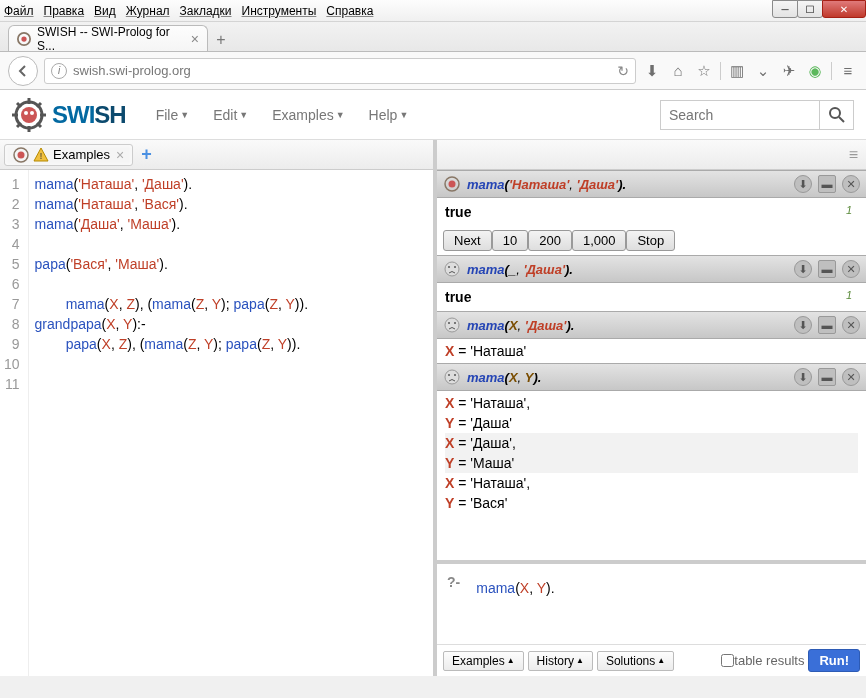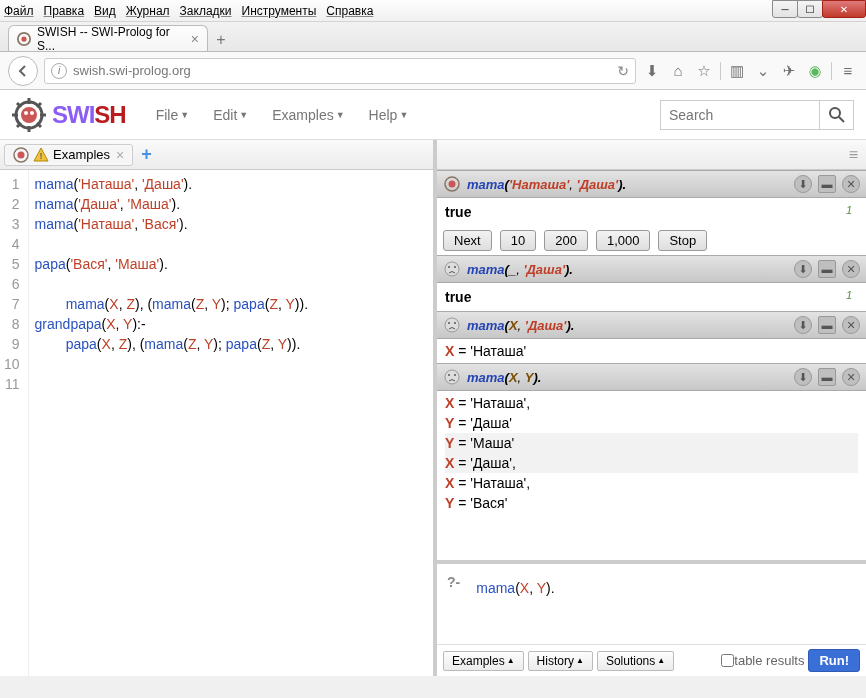--- a/index.html
+++ b/index.html
@@ -18,22 +18,22 @@
 .nav-back{width:30px;height:30px;border:1px solid #bbb;border-radius:50%;display:flex;align-items:center;justify-content:center;background:#fff;color:#666}
 .url-box{flex:1;height:26px;border:1px solid #ccc;border-radius:3px;background:#fff;display:flex;align-items:center;padding:0 6px;font-size:13px;color:#777}
 .url-info{width:16px;height:16px;border:1px solid #aaa;border-radius:50%;display:flex;align-items:center;justify-content:center;font-size:10px;margin-right:6px;font-style:italic}
 .url-reload{color:#888;font-size:14px}
 .tb-icon{width:20px;height:20px;display:flex;align-items:center;justify-content:center;color:#6f6f6f;font-size:15px}
 .tb-icon.green{color:#5cb85c}
 .addr-sep{width:1px;height:18px;background:#ccc}
 .app-bar{background:#fff;height:50px;display:flex;align-items:center;padding:0 12px;border-bottom:1px solid #ddd}
 .logo-gear{width:34px;height:34px;margin-right:6px}
 .logo-text{font-size:24px;font-weight:bold;letter-spacing:-1px}
-.logo-text .a{color:#8b5cf6}
-.logo-text .b{color:#b91c1c}
+.logo-text .a{color:#0369a1}
+.logo-text .b{color:#0c4a6e}
 .app-menus{display:flex;margin-left:30px;gap:24px}
 .app-menu{color:#777;font-size:14px;display:flex;align-items:center;gap:2px}
 .caret{font-size:9px}
 .spacer{flex:1}
 .search-box{width:160px;height:30px;border:1px solid #ccc;padding:0 8px;font-size:14px;color:#7f1d1d}
 .search-btn{width:34px;height:30px;border:1px solid #ccc;border-left:none;display:flex;align-items:center;justify-content:center;color:#555;background:#fff}
 .workspace{display:flex;height:536px}
 .left-pane{width:437px;display:flex;flex-direction:column;border-right:4px solid #ccc;background:#fff}
 .right-pane{flex:1;display:flex;flex-direction:column;background:#fff}
 .ed-tabs{height:30px;background:linear-gradient(#fafafa,#ececec);border-bottom:1px solid #ccc;display:flex;align-items:center;padding:0 4px}
@@ -58,21 +58,21 @@
 .q-text{font-style:italic}
 .q-text b{font-weight:bold}
 .q-text .fn{color:#2545b5;font-weight:bold}
 .q-text .qs{color:#bf3f27;font-weight:bold}
 .q-text .qv{color:#7a4d00;font-weight:bold}
 .q-ctrl{margin-left:auto;display:flex;gap:6px;align-items:center}
 .q-cbtn{width:18px;height:18px;border-radius:50%;background:#bfbfbf;border:1px solid #999;display:flex;align-items:center;justify-content:center;font-size:11px;color:#555}
 .ans-block{padding:6px 8px;font-size:14px}
 .ans-true{font-weight:bold}
 .ans-idx{float:right;color:#5a8a3a;font-size:11px;font-style:italic;margin-right:6px}
-.paging{padding:4px 6px;display:flex;gap:8px}
+.paging{padding:4px 6px;display:flex;gap:0}
 .pg-btn{background:linear-gradient(#f3f3f3,#dedede);border:1px solid #999;border-radius:3px;padding:2px 10px;font-size:13px}
 .bindings{padding:2px 8px}
 .bind-row{padding:2px 0;font-size:14px}
 .bind-row.alt{background:#f2f2f2}
 .bv{color:#bf3f27;font-weight:bold}
 .query-area{border-top:4px solid #ccc;background:#fff}
 .query-input{display:flex;padding:10px;font-family:Consolas,monospace;font-size:14px;min-height:80px}
 .prompt{color:#888;font-weight:bold;margin-right:10px}
 .query-input .code div{height:auto}
 .query-foot{display:flex;align-items:center;padding:4px 6px;gap:4px;border-top:1px solid #ddd}
@@ -210,22 +210,22 @@
           <div>5</div>
           <div>6</div>
           <div>7</div>
           <div>8</div>
           <div>9</div>
           <div>10</div>
           <div>11</div>
         </div>
       <div class="code" id="code">
           <div><span class="k-pred">mama</span><span class="">(</span><span class="k-str">'Наташа'</span><span class="">, </span><span class="k-str">'Даша'</span><span class="">).</span></div>
+          <div><span class="k-pred">mama</span><span class="">(</span><span class="k-str">'Наташа'</span><span class="">, </span><span class="k-str">'Вася'</span><span class="">).</span></div>
           <div><span class="k-pred">mama</span><span class="">(</span><span class="k-str">'Даша'</span><span class="">, </span><span class="k-str">'Маша'</span><span class="">).</span></div>
-          <div><span class="k-pred">mama</span><span class="">(</span><span class="k-str">'Наташа'</span><span class="">, </span><span class="k-str">'Вася'</span><span class="">).</span></div>
           <div>&nbsp;</div>
           <div><span class="k-pred">papa</span><span class="">(</span><span class="k-str">'Вася'</span><span class="">, </span><span class="k-str">'Маша'</span><span class="">).</span></div>
           <div>&nbsp;</div>
           <div><span class="">        </span><span class="k-pred">mama</span><span class="">(</span><span class="k-var">X</span><span class="">, </span><span class="k-var">Z</span><span class="">), (</span><span class="k-pred">mama</span><span class="">(</span><span class="k-var">Z</span><span class="">, </span><span class="k-var">Y</span><span class="">); </span><span class="k-pred">papa</span><span class="">(</span><span class="k-var">Z</span><span class="">, </span><span class="k-var">Y</span><span class="">)).</span></div>
           <div><span class="k-pred">grandpapa</span><span class="">(</span><span class="k-var">X</span><span class="">, </span><span class="k-var">Y</span><span class="">):-</span></div>
           <div><span class="">        </span><span class="k-pred">papa</span><span class="">(</span><span class="k-var">X</span><span class="">, </span><span class="k-var">Z</span><span class="">), (</span><span class="k-pred">mama</span><span class="">(</span><span class="k-var">Z</span><span class="">, </span><span class="k-var">Y</span><span class="">); </span><span class="k-pred">papa</span><span class="">(</span><span class="k-var">Z</span><span class="">, </span><span class="k-var">Y</span><span class="">)).</span></div>
           <div>&nbsp;</div>
         </div>
     </div>
   </div>
@@ -297,22 +297,22 @@
           <span class="q-text"><span class="fn">mama</span><b>(</b><span class="qv">X</span>, <span class="qv">Y</span><b>).</b></span>
           <div class="q-ctrl">
             <div class="q-cbtn">⬇</div>
             <div class="q-cbtn" style="border-radius:2px">▬</div>
             <div class="q-cbtn">✕</div>
           </div>
         </div>
         <div class="bindings">
           <div class="bind-row"><span class="bv">X</span> = 'Наташа',</div>
           <div class="bind-row"><span class="bv">Y</span> = 'Даша'</div>
+          <div class="bind-row alt"><span class="bv">X</span> = 'Даша',</div>
           <div class="bind-row alt"><span class="bv">Y</span> = 'Маша'</div>
-          <div class="bind-row alt"><span class="bv">X</span> = 'Даша',</div>
           <div class="bind-row"><span class="bv">X</span> = 'Наташа',</div>
           <div class="bind-row"><span class="bv">Y</span> = 'Вася'</div>
         </div>
       </div>
     <div class="query-area">
       <div class="query-input">
         <span class="prompt">?-</span>
         <div class="code" id="qcode">
             <div><span class="k-pred">mama</span><span class="">(</span><span class="k-var">X</span><span class="">, </span><span class="k-var">Y</span><span class="">). </span></div>
           </div>

